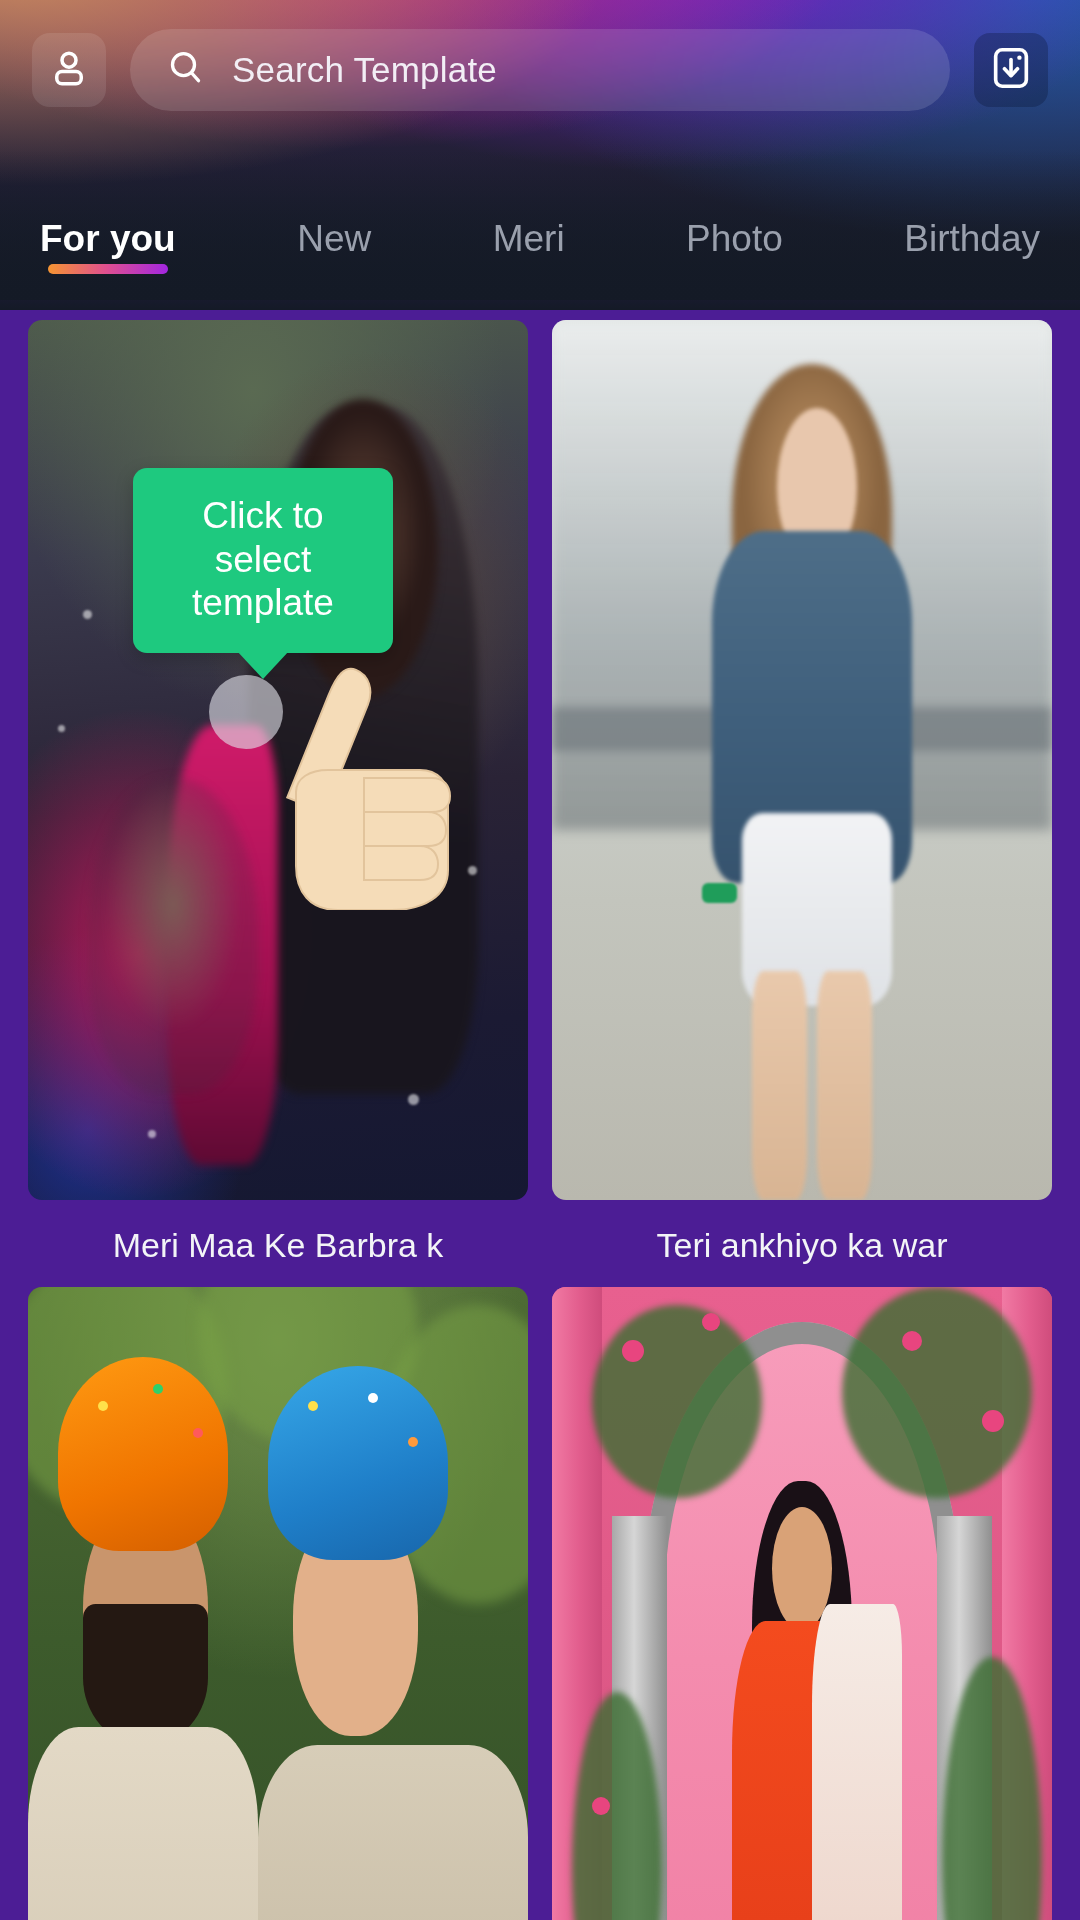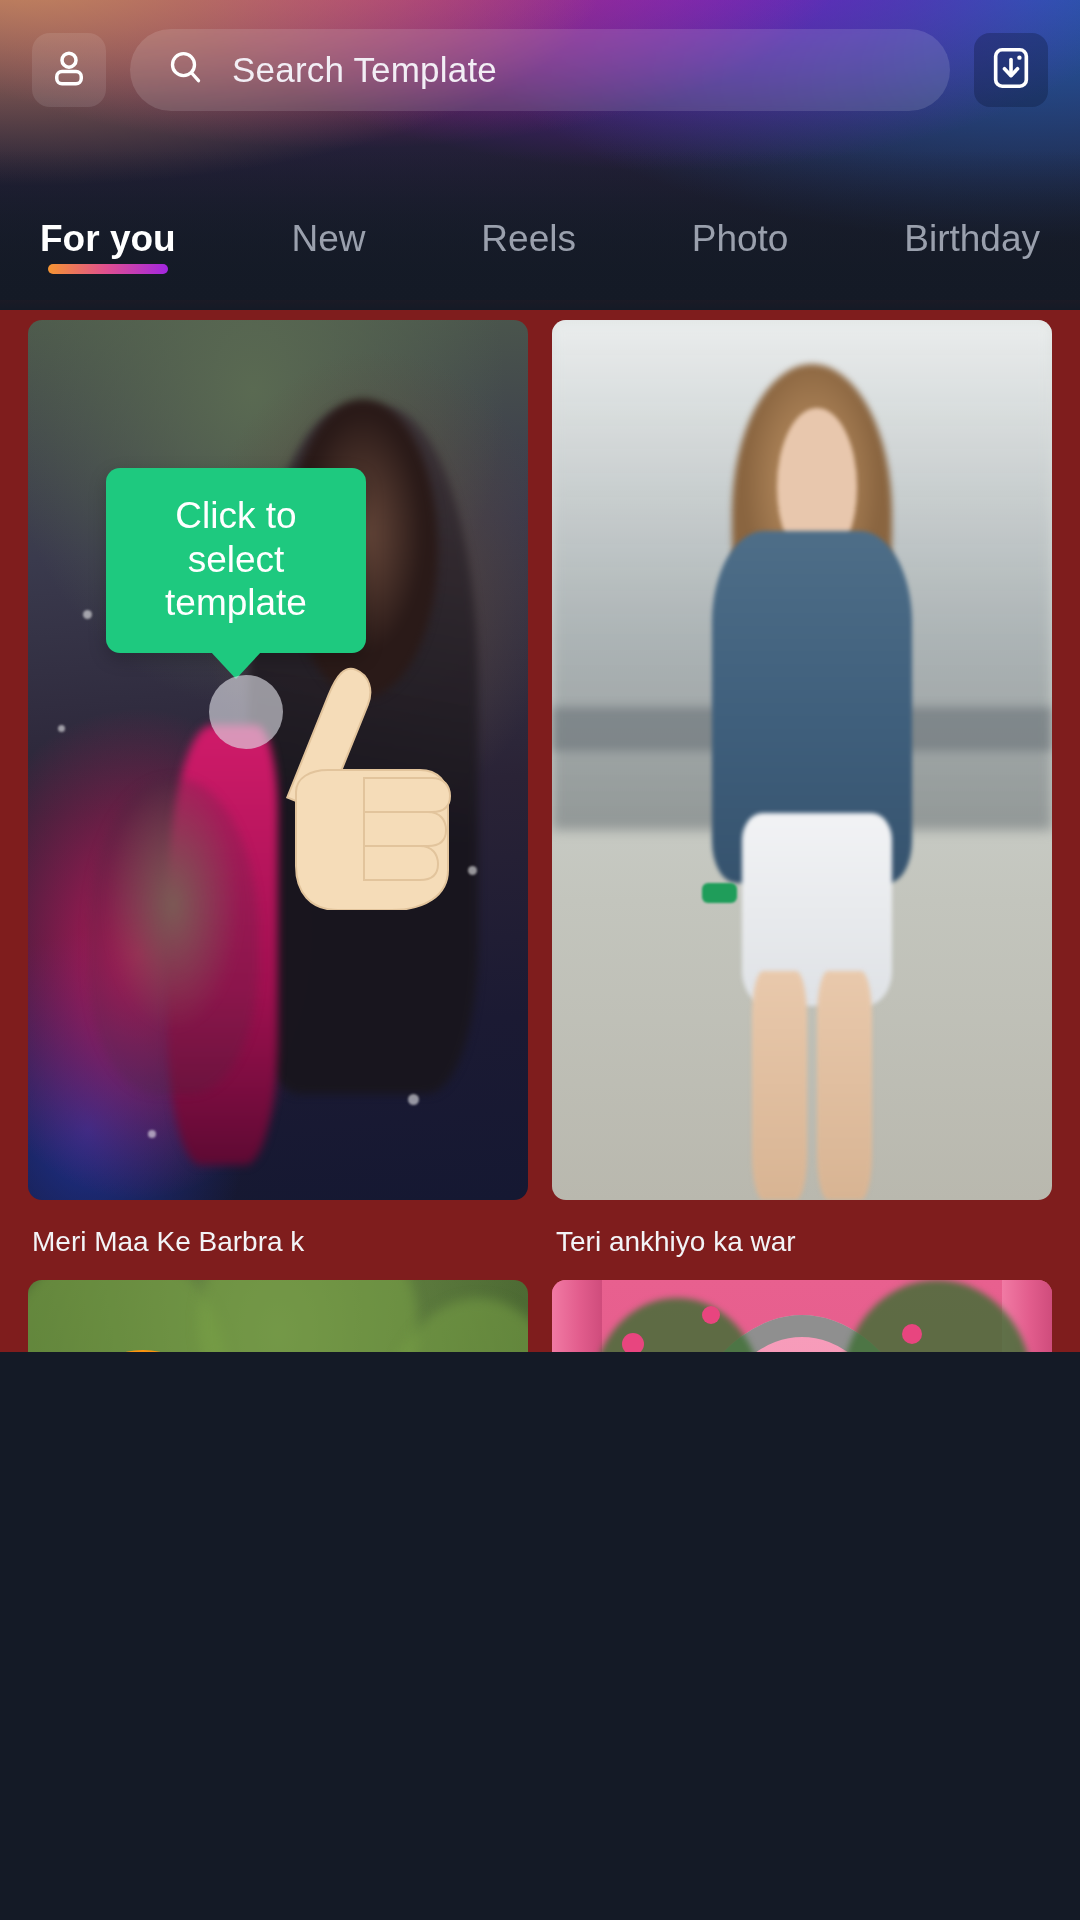--- a/index.html
+++ b/index.html
@@ -4,22 +4,22 @@
 <style>
   * { margin:0; padding:0; box-sizing:border-box; }
   html, body {
     width:1080px; height:1920px;
     background:#141a26;
     font-family:"Liberation Sans", sans-serif;
     overflow:hidden;
   }
   #app {
     position:relative;
-    width:1080px; height:1352px;
-    background:#7f1d1d;
+    width:1080px; height:1920px;
+    background:#4c1d95;
     overflow:hidden;
   }
 
   
   .header-bg {
     position:absolute; left:0; top:0; width:1080px; height:300px;
     background:
       radial-gradient(120% 160% at 2% -10%, #c98a5e 0%, rgba(201,138,94,0) 45%),
       radial-gradient(90% 130% at 32% -18%, #c0307f 0%, rgba(192,48,127,0) 52%),
       radial-gradient(85% 140% at 62% -20%, #7a1fd1 0%, rgba(122,31,209,0) 55%),
@@ -75,22 +75,22 @@
     position:absolute; left:0; top:320px; width:1080px;
     padding:0 28px; display:grid;
     grid-template-columns:1fr 1fr; gap:22px 24px;
   }
   .card { position:relative; }
   .thumb {
     position:relative; width:100%; height:880px; border-radius:14px;
     overflow:hidden; background:#222733;
   }
   .card-title {
-    color:#f3f4f7; font-size:28px; padding:26px 4px 0 4px;
-    white-space:nowrap; overflow:hidden; text-overflow:ellipsis;
+    color:#f3f4f7; font-size:34px; padding:26px 4px 0 4px;
+    white-space:nowrap; overflow:hidden; text-overflow:ellipsis;text-align:center;
   }
 
   
   .t1 {
     background:
       radial-gradient(60% 45% at 22% 72%, rgba(214,24,96,0.85) 0%, rgba(214,24,96,0) 62%),
       radial-gradient(45% 32% at 12% 92%, rgba(30,50,150,0.9) 0%, rgba(30,50,150,0) 70%),
       radial-gradient(52% 38% at 70% 30%, rgba(92,74,60,0.9) 0%, rgba(40,35,45,0) 70%),
       radial-gradient(70% 50% at 45% 8%, #5a6a52 0%, rgba(50,55,60,0) 72%),
       linear-gradient(175deg,#4d5a4c 0%,#3a3a4d 26%,#2a2336 54%,#1b1a33 80%,#151832 100%);
@@ -267,21 +267,21 @@
   }
   .t4 .curtain {
     position:absolute; top:0; width:10%; height:100%;
     background:linear-gradient(90deg,#f17aa4 0%,#e25d8d 55%,#cf4c7c 100%);
   }
   .t4 .curtain.l { left:0; }
   .t4 .curtain.r { right:0; }
 
   
   .tooltip {
-    position:absolute; left:78px; top:148px; width:260px;
+    position:absolute; left:105px; top:148px; width:260px;
     background:#1ec97f; border-radius:14px;
     padding:26px 18px 28px 18px; text-align:center;
     color:#ffffff; font-size:37px; line-height:1.18; font-weight:400;
     box-shadow:0 6px 18px rgba(0,0,0,0.22);
     z-index:6;
   }
   .tooltip .arrow {
     position:absolute; left:50%; bottom:-26px; transform:translateX(-50%);
     width:0; height:0;
     border-left:26px solid transparent;
@@ -353,21 +353,21 @@
     <div class="tab active">
       <span>For you</span>
       <span class="ind"></span>
     </div>
     <div class="tab-gap"></div>
     <div class="tab">
       <span>New</span>
     </div>
     <div class="tab-gap"></div>
     <div class="tab">
-      <span>Reels</span>
+      <span>Meri</span>
     </div>
     <div class="tab-gap"></div>
     <div class="tab">
       <span>Photo</span>
     </div>
     <div class="tab-gap"></div>
     <div class="tab">
       <span>Birthday</span>
     </div>
   </div>

